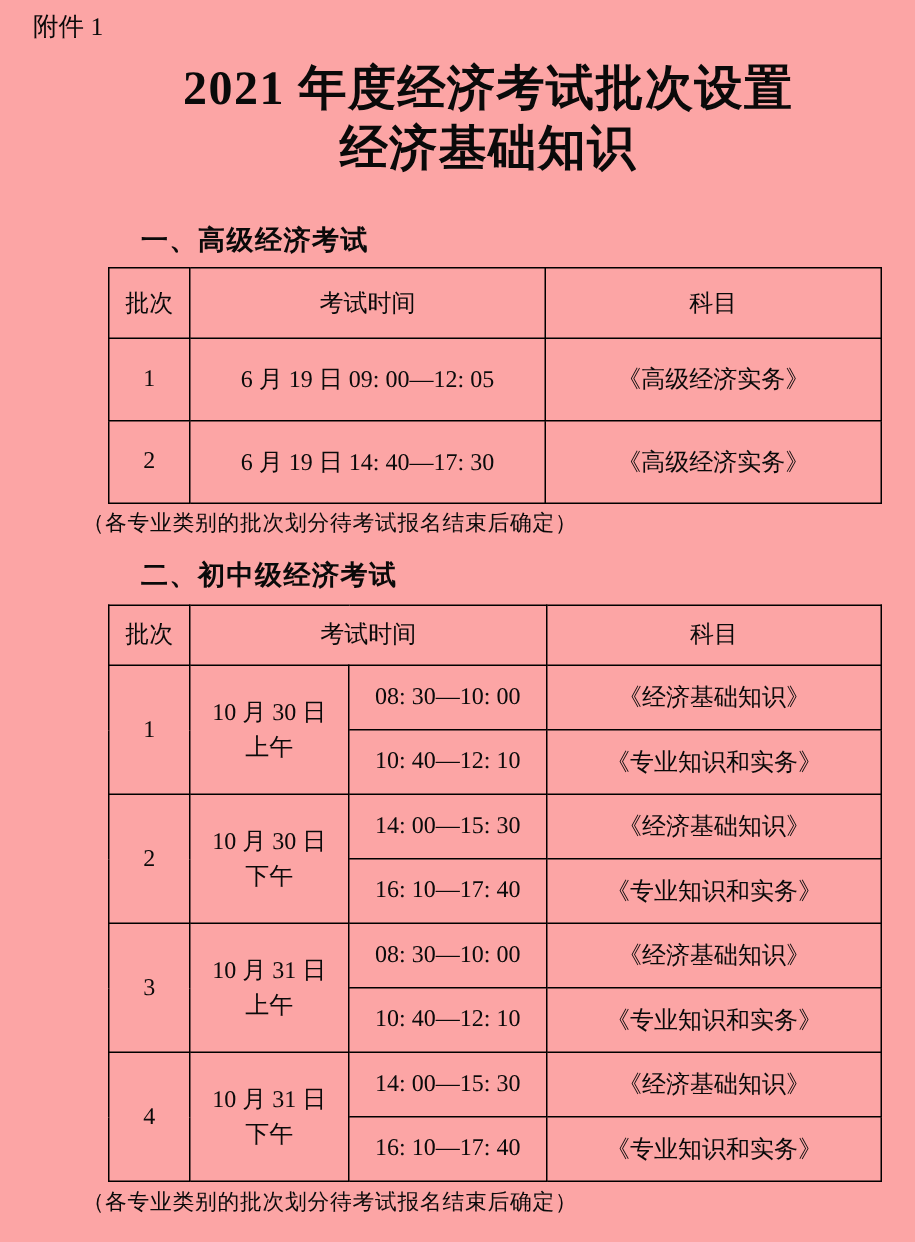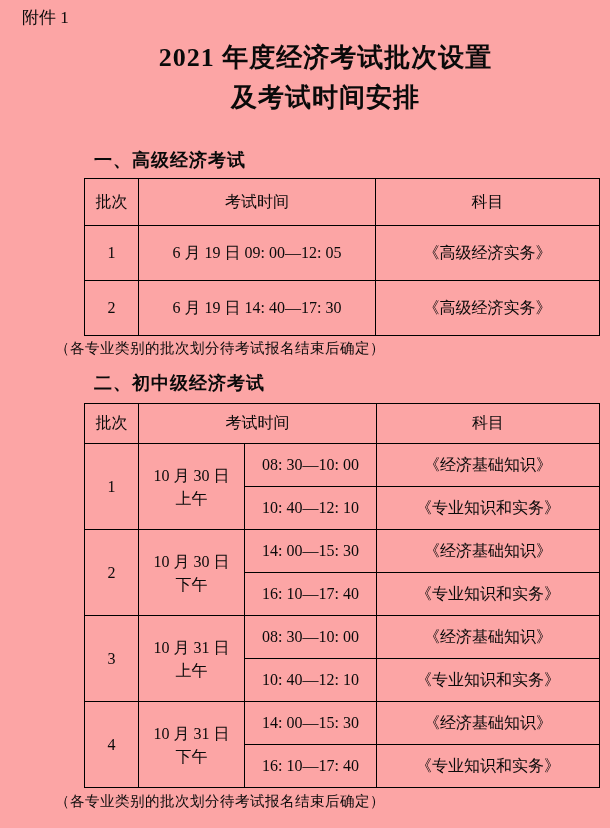--- a/index.html
+++ b/index.html
@@ -16,36 +16,36 @@
     overflow: hidden;
   }
   .attachment {
     position: absolute; top: 6px; left: 22px;
     font-size: 17px;
   }
   .doc-title {
     position: absolute; top: 38px; left: 68px; width: 515px;
     text-align: center;
     font-weight: bold;
-    font-size: 26px;
+    font-size: 32px;
     line-height: 40px;
     letter-spacing: 1px;
   }
   .section-heading {
     position: absolute; left: 80px;
     font-family: "Liberation Sans", "DejaVu Sans", sans-serif;
     font-weight: bold;
     font-size: 18px;
     letter-spacing: 1px;
     margin-left: 14px;
   }
   .s1-heading { top: 148px; }
   .s2-heading { top: 371px; text-align: right; }
   table {
-    position: absolute; left: 84px;
+    position: absolute; left: 72px;
     width: 515px;
     border-collapse: collapse;
     table-layout: fixed;
   }
   .t1 { top: 178px; }
   .t2 { top: 403px; }
   td, th {
     border: 1px solid #000000;
     text-align: center;
     vertical-align: middle;
@@ -69,21 +69,21 @@
 </style>
 </head>
 <body>
 
 <div class="page">
 
   <div class="attachment">附件 1</div>
 
   <div class="doc-title">
     <div>2021 年度经济考试批次设置</div>
-    <div>及考试时间安排</div>
+    <div>经济基础知识</div>
   </div>
 
   <div class="section-heading s1-heading">一、高级经济考试</div>
 
   <table class="t1">
     <colgroup>
       <col style="width:54px">
         <col style="width:237px">
         <col style="width:224px">
     </colgroup>

